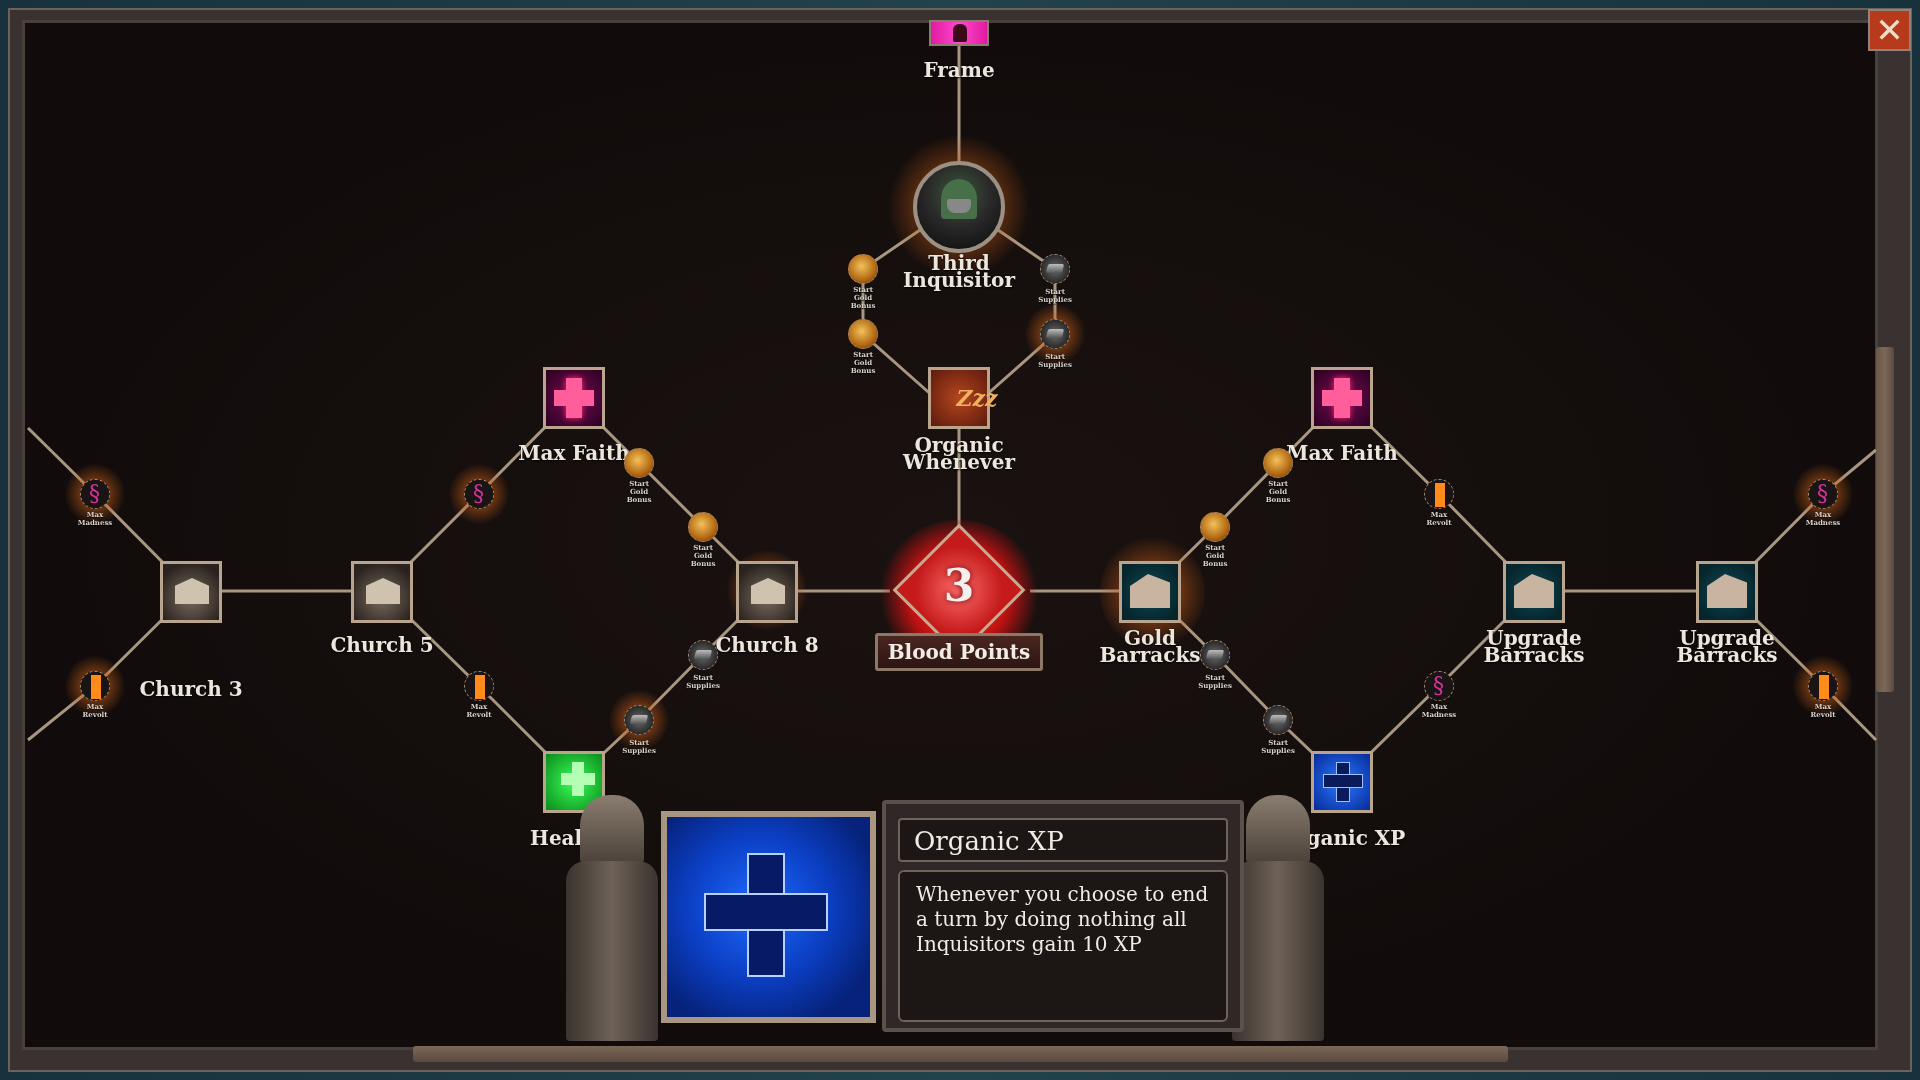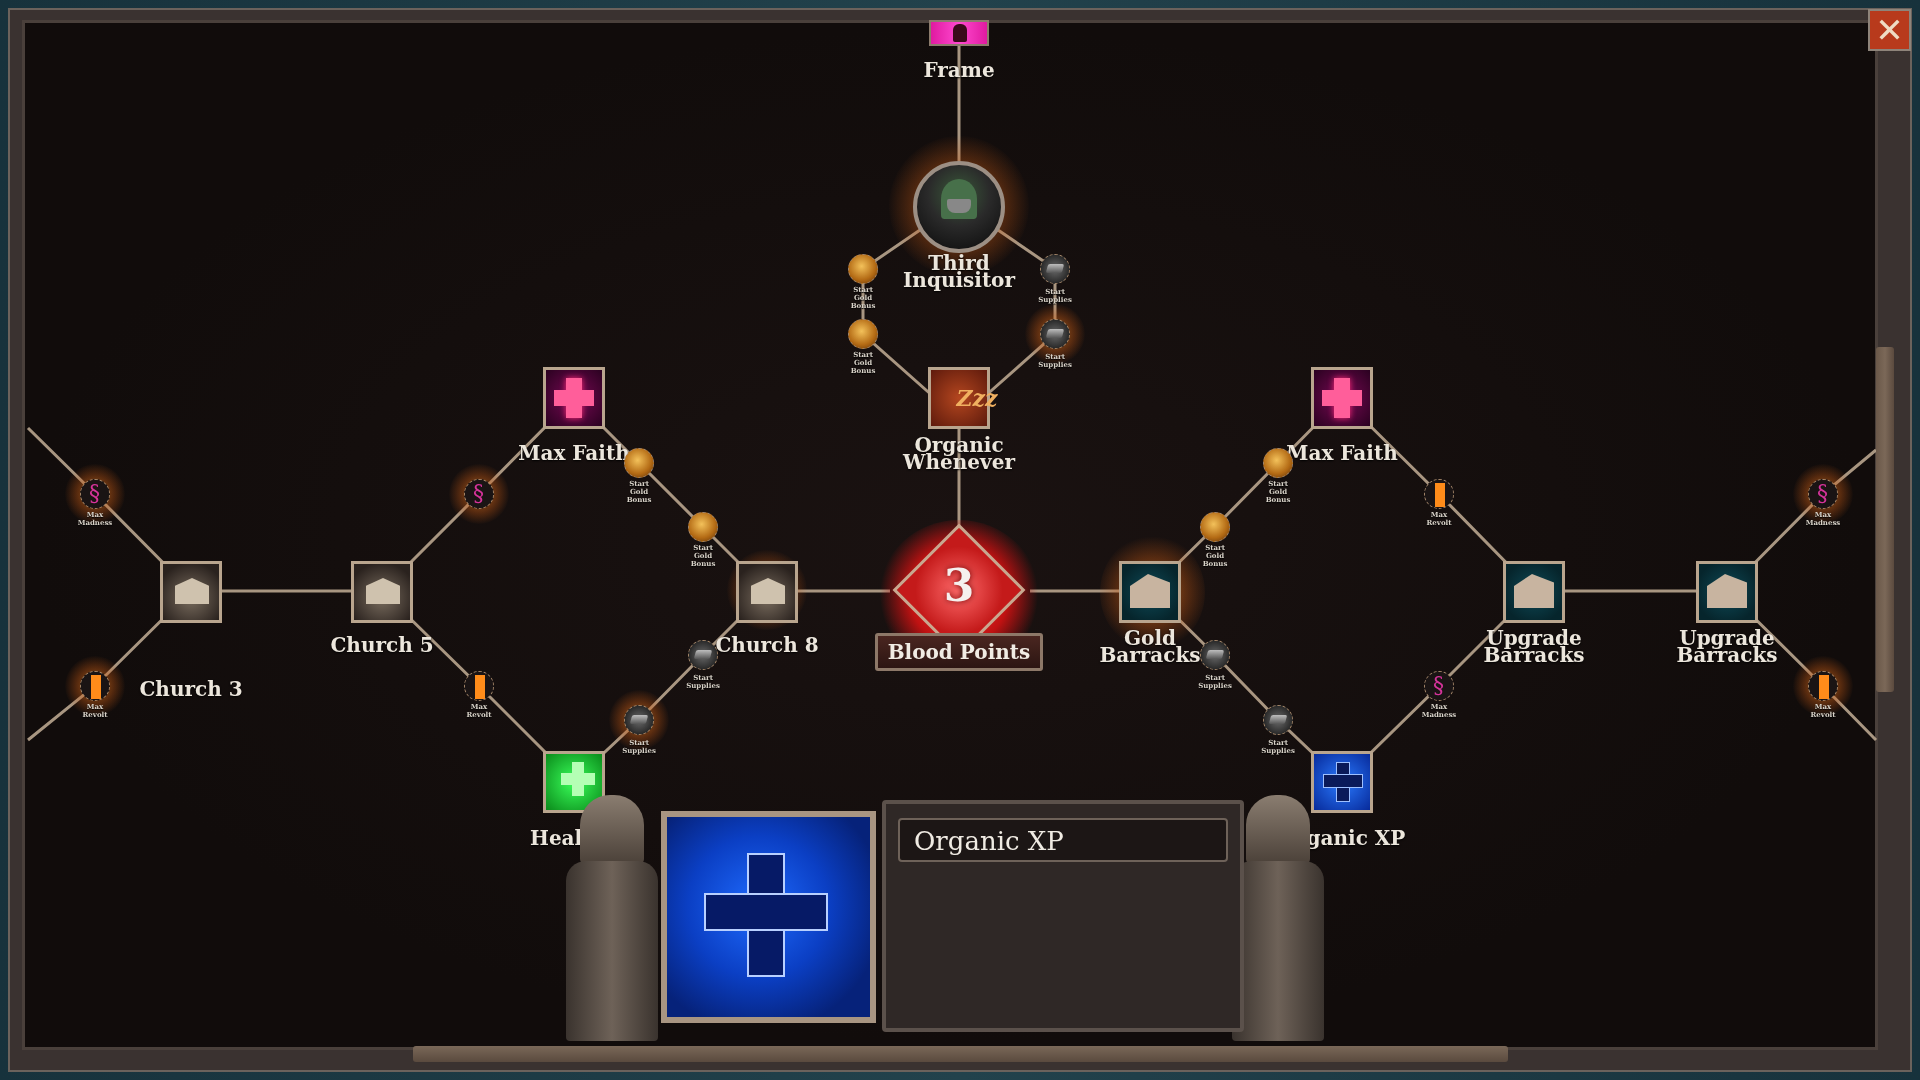--- a/index.html
+++ b/index.html
@@ -225,20 +225,21 @@
   <div style="position:absolute;left:16px;top:0;width:64px;height:70px;background:linear-gradient(#8a7d70,#4a4038);border-radius:30px 30px 6px 6px;"></div>
   <div style="position:absolute;left:2px;top:66px;width:92px;height:180px;background:linear-gradient(90deg,#3a332e,#6e6258,#3a332e);border-radius:20px 20px 4px 4px;"></div>
 </div>
 
 <div class="tip-icon">
   <div style="position:absolute;left:80px;top:36px;width:38px;height:124px;background:#061a66;border:2px solid #b8d0ff;box-sizing:border-box;"></div>
   <div style="position:absolute;left:37px;top:76px;width:124px;height:38px;background:#061a66;border:2px solid #b8d0ff;box-sizing:border-box;"></div>
 </div>
 <div class="tip-panel">
   <div class="tip-title">Organic XP</div>
+  <div class="tip-body">Whenever you choose to end a turn by doing nothing all Inquisitors gain 10 XP</div>
 </div>
 
 <div class="bar-hbar"></div>
 <div class="bar-vbar"></div>
 
 <div class="close-btn">
   <span>✕</span>
 </div>
 
 </body></html>

